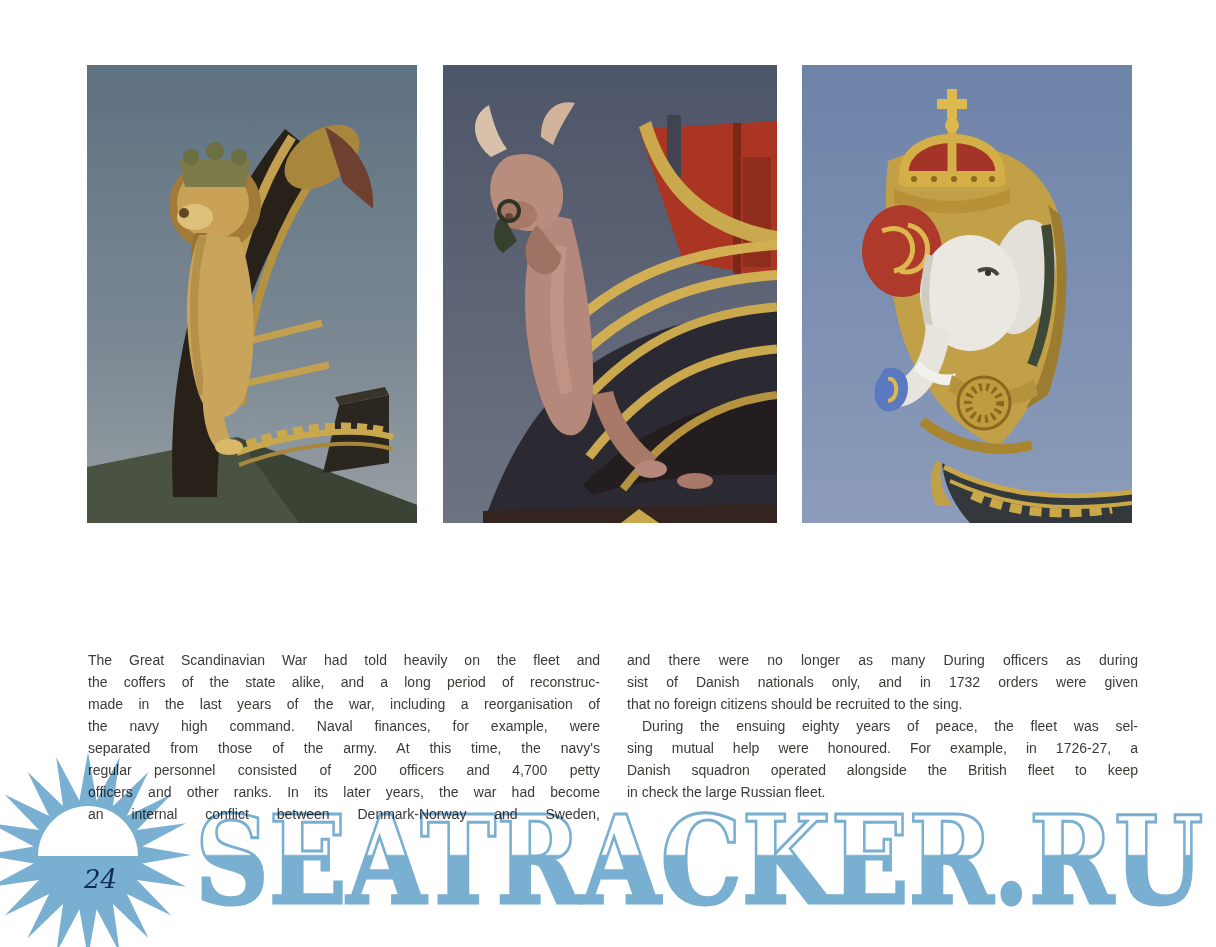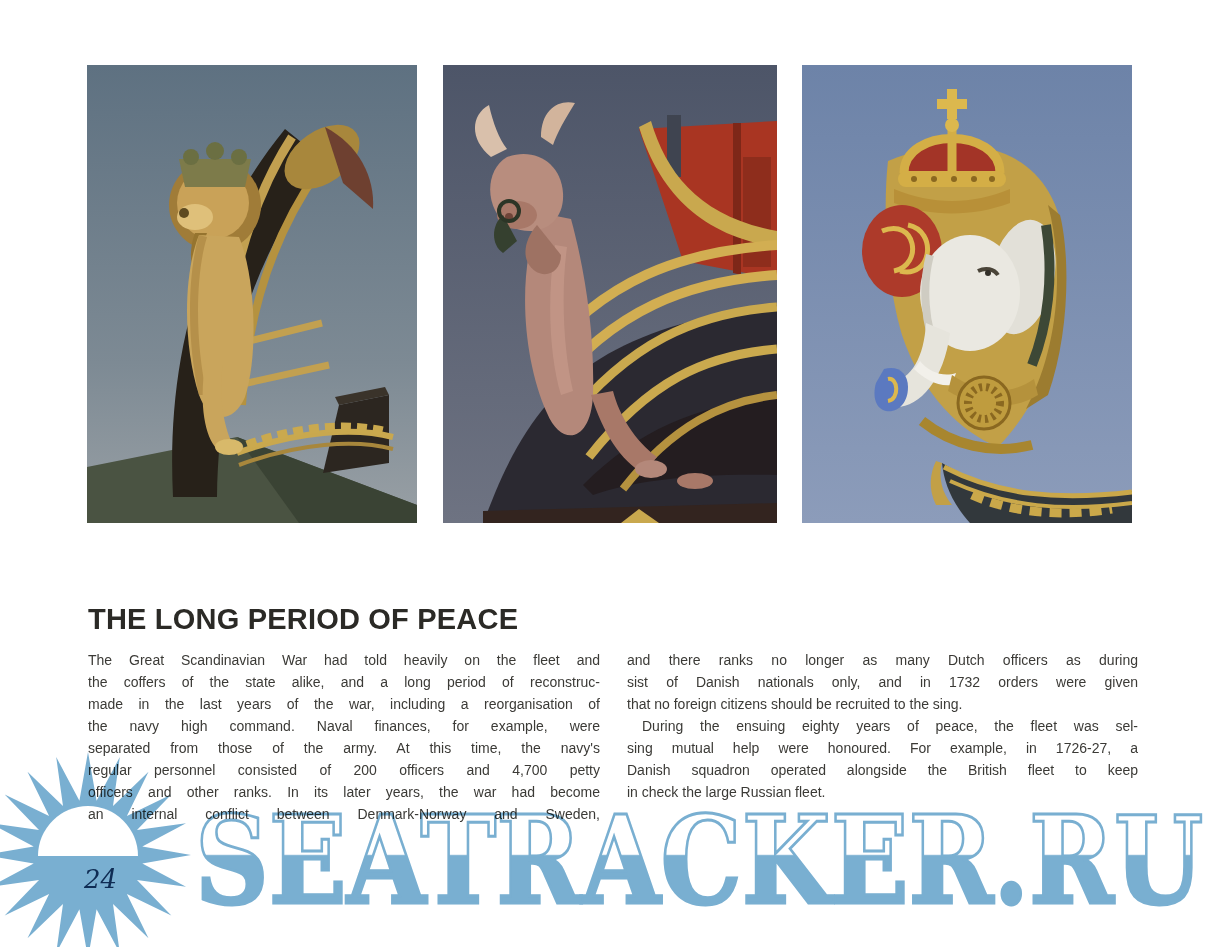--- a/index.html
+++ b/index.html
@@ -194,35 +194,34 @@
       <path d="M120,356 C150,380 190,390 230,380" stroke="#a8862f" stroke-width="10" fill="none"></path>
 
       <path d="M140,398 C190,428 250,436 330,426 L330,458 L168,458 C150,438 142,418 140,398 Z" fill="#32383c"></path>
       <path d="M142,402 C196,430 256,436 330,427" stroke="#caa84a" stroke-width="5" fill="none"></path>
       <path d="M148,416 C205,442 262,447 330,438" stroke="#caa84a" stroke-width="4" fill="none"></path>
       <path d="M170,430 C210,448 260,452 310,444" stroke="#caa84a" stroke-width="9" fill="none" stroke-dasharray="12 8"></path>
       <path d="M140,398 C136,412 140,428 150,440 L134,440 C126,424 128,408 134,396 Z" fill="#c2a047"></path>
     </svg>
   </figure>
 
-  <h1 class="heading">THE LONG PERIOD OF PEACE</h1>
 
   <div class="col col-left">
     <div class="tline">The Great Scandinavian War had told heavily on the fleet and</div>
     <div class="tline">the coffers of the state alike, and a long period of reconstruc-</div>
     <div class="tline">made in the last years of the war, including a reorganisation of</div>
     <div class="tline">the navy high command. Naval finances, for example, were</div>
     <div class="tline">separated from those of the army. At this time, the navy's</div>
     <div class="tline">regular personnel consisted of 200 officers and 4,700 petty</div>
     <div class="tline">officers and other ranks. In its later years, the war had become</div>
     <div class="tline">an internal conflict between Denmark-Norway and Sweden,</div>
   </div>
 
   <div class="col col-right">
-    <div class="tline">and there ranks no longer as many Dutch officers as during</div>
+    <div class="tline">and there were no longer as many During officers as during</div>
     <div class="tline">sist of Danish nationals only, and in 1732 orders were given</div>
     <div class="tline end">that no foreign citizens should be recruited to the sing.</div>
     <div class="tline ind">During the ensuing eighty years of peace, the fleet was sel-</div>
     <div class="tline">sing mutual help were honoured. For example, in 1726-27, a</div>
     <div class="tline">Danish squadron operated alongside the British fleet to keep</div>
     <div class="tline end">in check the large Russian fleet.</div>
   </div>
 
   <div class="pagenum">24</div>
 

